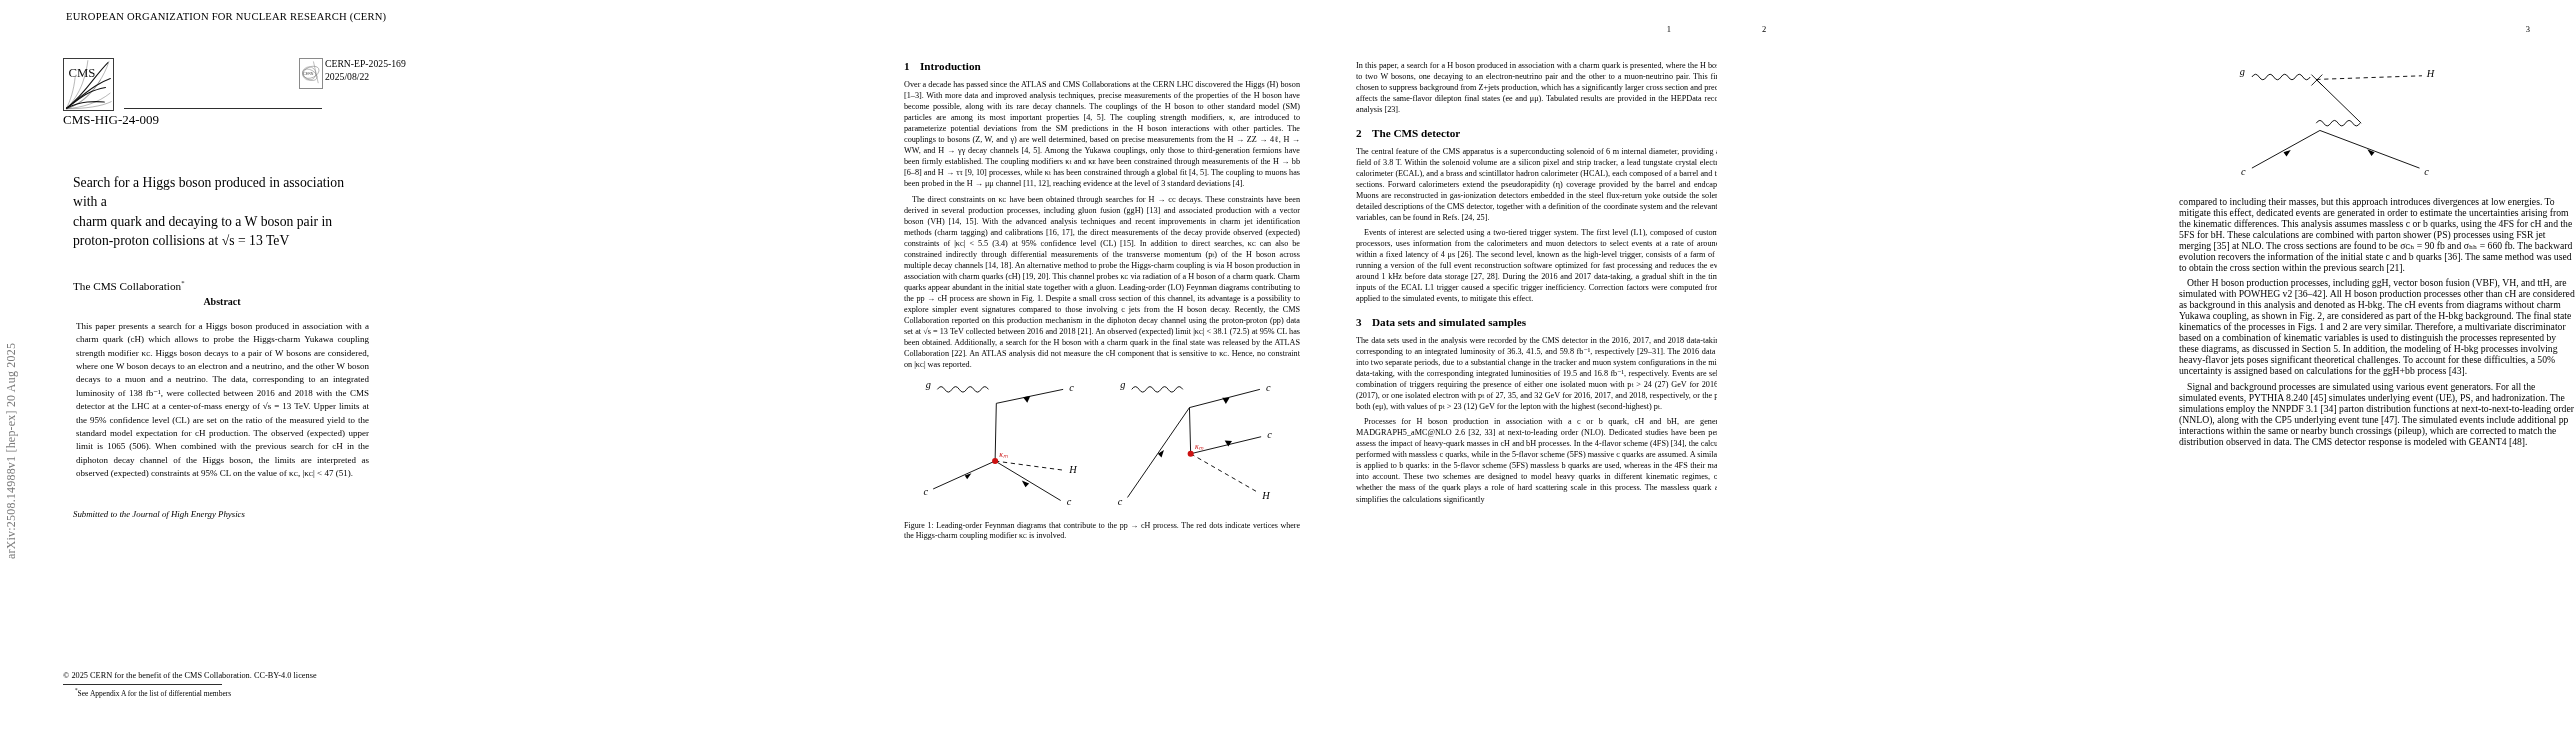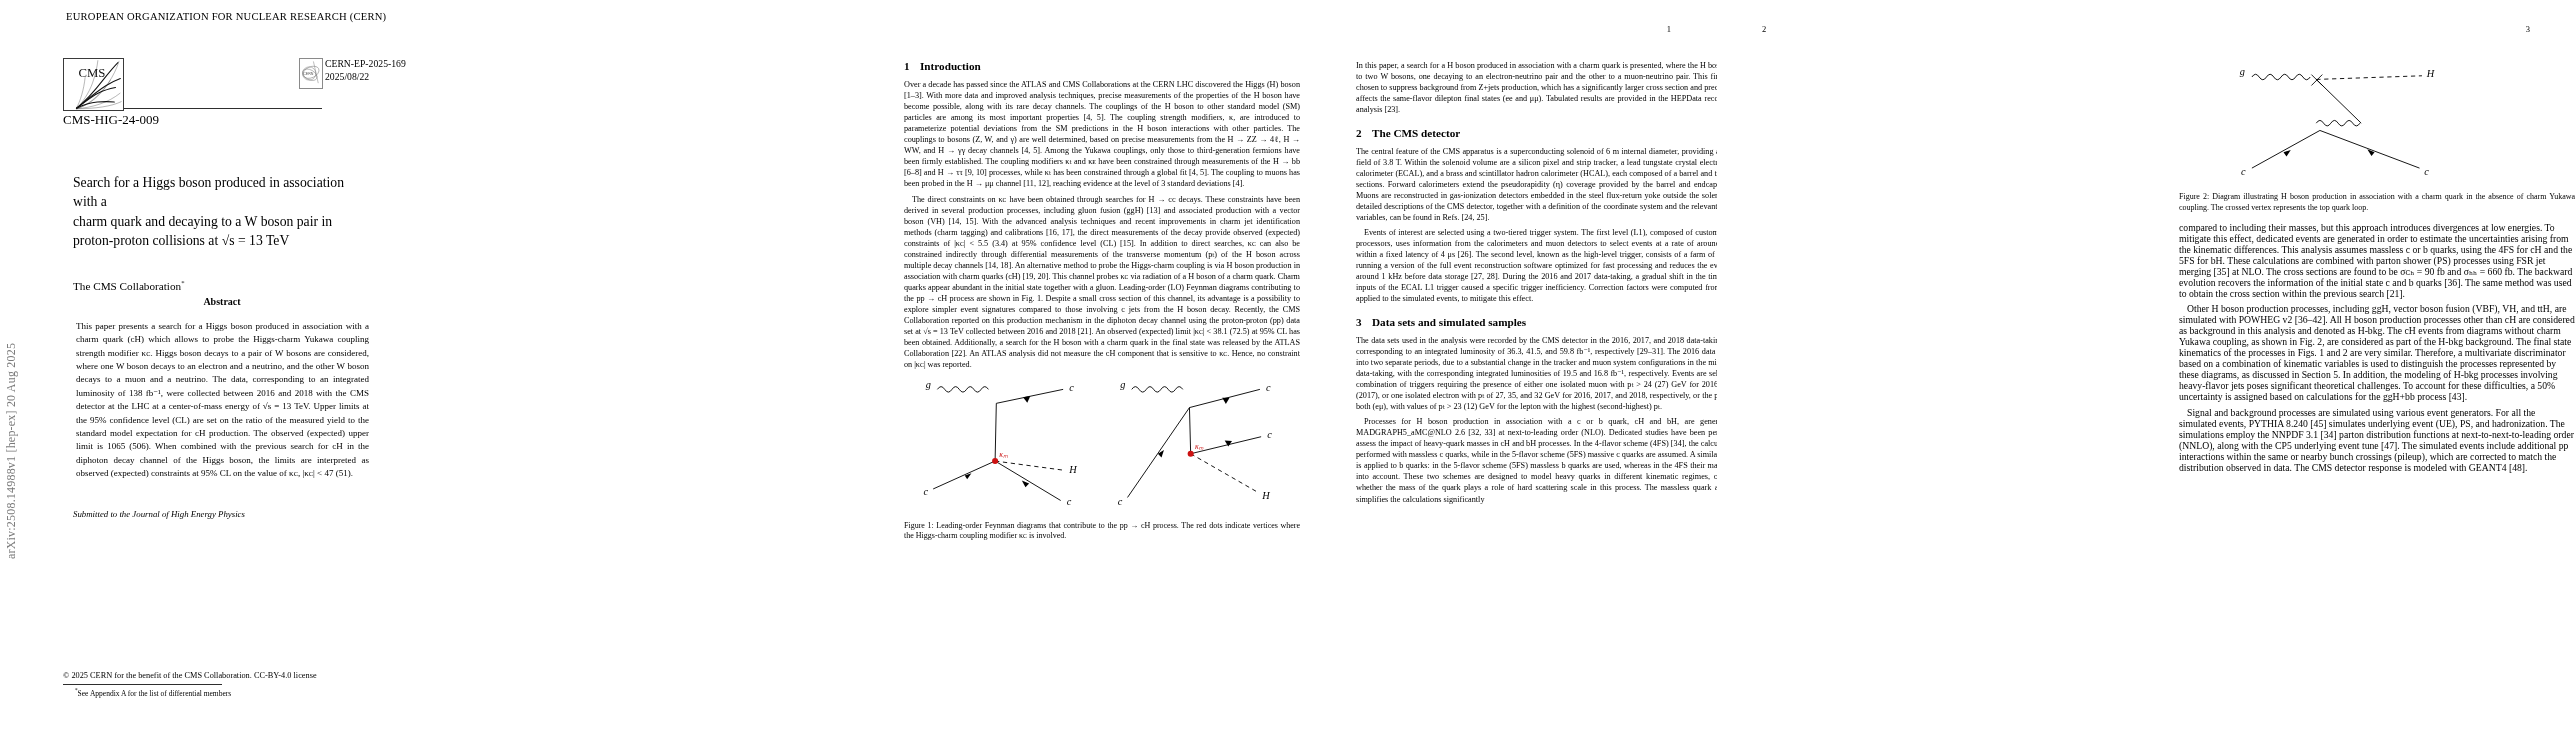--- a/index.html
+++ b/index.html
@@ -64,21 +64,20 @@
 
   .cms-logo-box {
     position: absolute;
     left: 63px;
     top: 58px;
     width: 49px;
     height: 51px;
     border: 0.9px solid #3a3a3a;
     overflow: hidden;
     background: #fff;
-    padding-left: 10px;
   }
   .cms-logo-box svg { display: block; }
 
   .cms-report-no {
     position: absolute;
     left: 63px;
     top: 112px;
     font-size: 13px;
     white-space: nowrap;
   }
@@ -435,24 +434,20 @@
           <polygon points="172,152 184,148 177,159"></polygon>
           <polygon points="322,152 310,147 317,158"></polygon>
         </g>
         <g font-family="Liberation Serif, serif" font-size="17" font-style="italic" fill="#000">
           <text x="100" y="24">g</text>
           <text x="408" y="28">H</text>
           <text x="102" y="190">c</text>
           <text x="404" y="190">c</text>
         </g>
       </svg>
-      <div class="fig-caption">
-        <span class="lbl">Figure 2:</span>
-        <span>Diagram illustrating H boson production in association with a charm quark in the absence of charm Yukawa coupling. The crossed vertex represents the top quark loop.</span>
-      </div>
 
       <div style="margin-top:8.5px;">
         <p class="body-p">compared to including their masses, but this approach introduces divergences at low energies. To mitigate this effect, dedicated events are generated in order to estimate the uncertainties arising from the kinematic differences. This analysis assumes massless c or b quarks, using the 4FS for cH and the 5FS for bH. These calculations are combined with parton shower (PS) processes using FSR jet merging [35] at NLO. The cross sections are found to be σᴄₕ = 90 fb and σₕₕ = 660 fb. The backward evolution recovers the information of the initial state c and b quarks [36]. The same method was used to obtain the cross section within the previous search [21].</p>
         <p class="body-p">Other H boson production processes, including ggH, vector boson fusion (VBF), VH, and ttH, are simulated with POWHEG v2 [36–42]. All H boson production processes other than cH are considered as background in this analysis and denoted as H-bkg. The cH events from diagrams without charm Yukawa coupling, as shown in Fig. 2, are considered as part of the H-bkg background. The final state kinematics of the processes in Figs. 1 and 2 are very similar. Therefore, a multivariate discriminator based on a combination of kinematic variables is used to distinguish the processes represented by these diagrams, as discussed in Section 5. In addition, the modeling of H-bkg processes involving heavy-flavor jets poses significant theoretical challenges. To account for these difficulties, a 50% uncertainty is assigned based on calculations for the ggH+bb process [43].</p>
         <p class="body-p">Signal and background processes are simulated using various event generators. For all the simulated events, PYTHIA 8.240 [45] simulates underlying event (UE), PS, and hadronization. The simulations employ the NNPDF 3.1 [34] parton distribution functions at next-to-next-to-leading order (NNLO), along with the CP5 underlying event tune [47]. The simulated events include additional pp interactions within the same or nearby bunch crossings (pileup), which are corrected to match the distribution observed in data. The CMS detector response is modeled with GEANT4 [48].</p>
       </div>
     </div>
   </div>
 
 </div>

